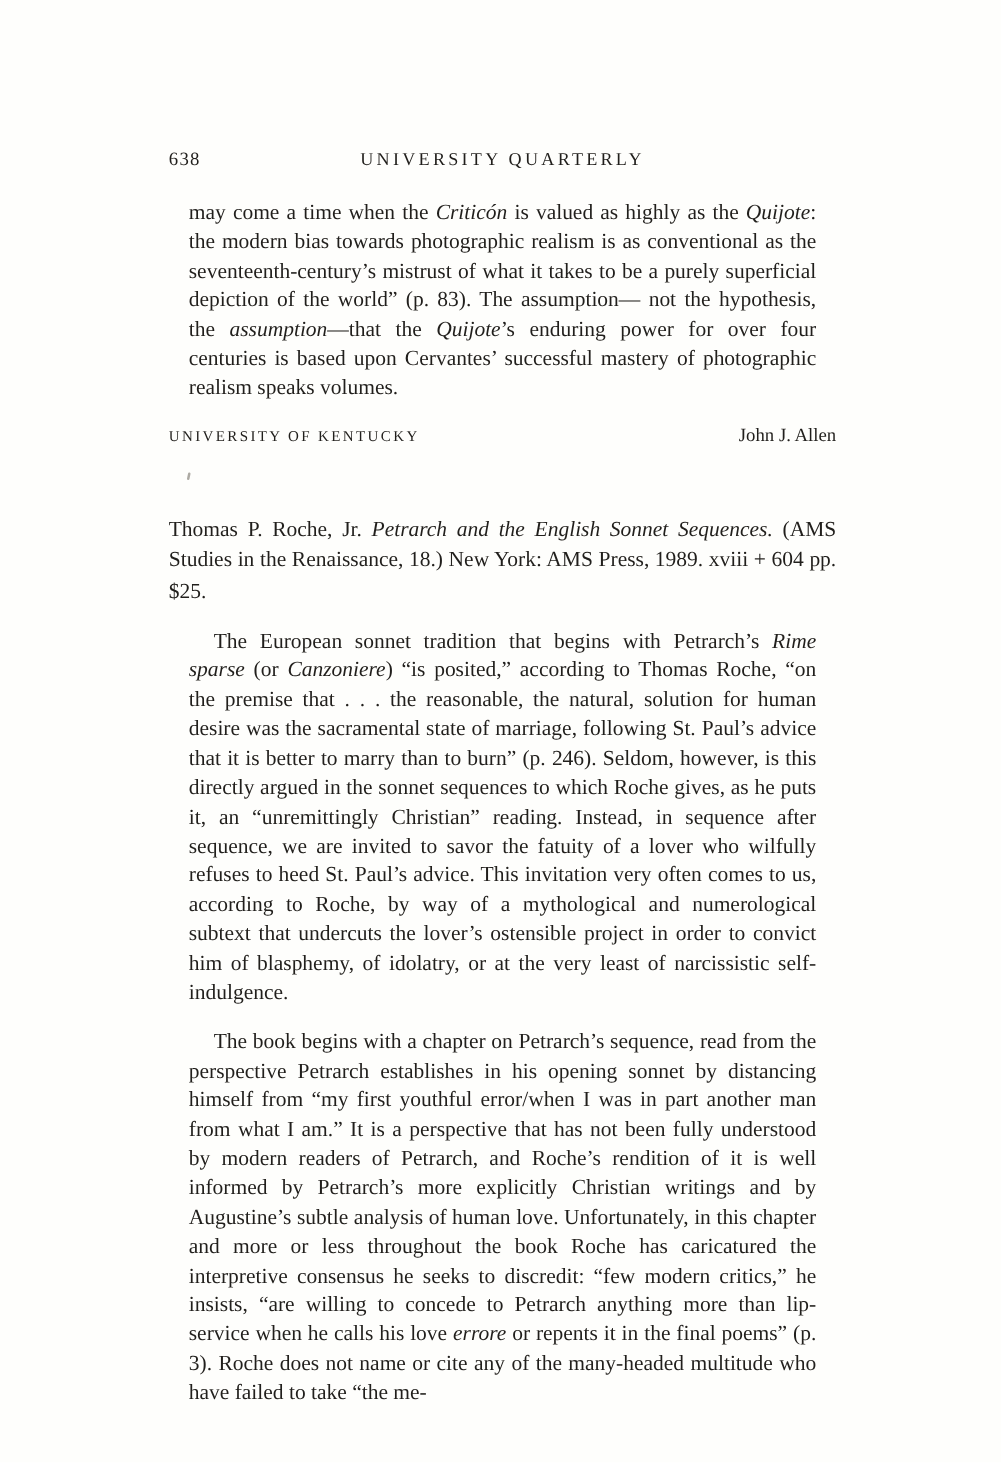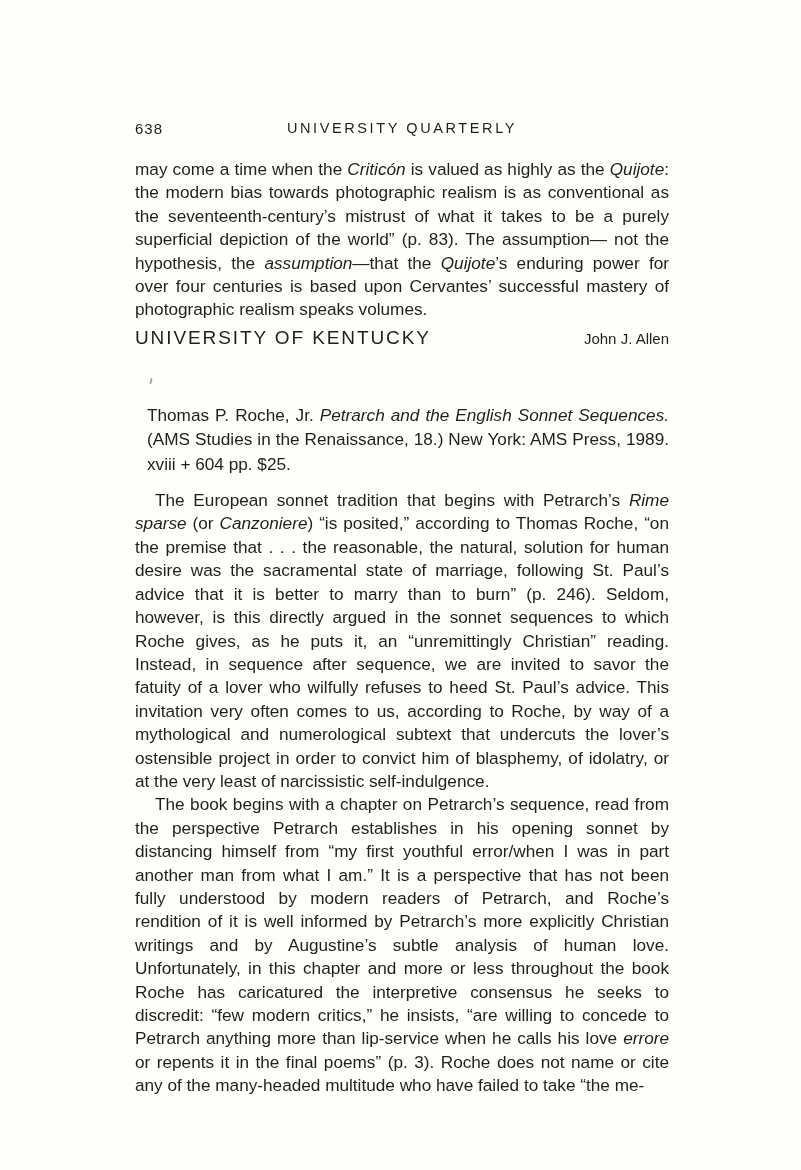--- a/index.html
+++ b/index.html
@@ -5,21 +5,21 @@
   html, body {
     margin: 0;
     padding: 0;
     background: #ffffff;
   }
   .page {
     position: relative;
     width: 801px;
     height: 1170px;
     background: #fefefc;
-    font-family: Liberation Sans, sans-serif;
+    font-family: Liberation Serif, serif;
     color: #211f1c;
     overflow: hidden;
   }
   .text-block {
     position: absolute;
     left: 135px;
     top: 118px;
     width: 534px;
   }
   .journal-header {
@@ -35,44 +35,44 @@
     letter-spacing: 1px;
   }
   .journal-title {
     display: block;
     text-align: center;
     font-size: 14.5px;
     letter-spacing: 2.6px;
     padding-top: 2px;
   }
   .para {
-    margin: 0;
+    margin: 16px;
     font-size: 17.2px;
     line-height: 23.4px;
     text-align: justify;
   }
   .indent {
     text-indent: 20px;
   }
   .signature-row {
     display: flex;
     justify-content: space-between;
     align-items: baseline;
     margin-top: 1px;
   }
   .affiliation {
-    font-size: 19px;
+    font-size: 12px;
     letter-spacing: 1.9px;
     padding-top: 4px;
   }
   .reviewer {
     font-size: 15px;
   }
   .review-heading {
-    margin: 54px 0 13px 12px;
+    margin: 54px 0 13px 0;
     font-size: 17.2px;
     line-height: 24.4px;
     text-align: justify;
   }
   .scan-speck {
     position: absolute;
     left: 150px;
     top: 378px;
     width: 2px;
     height: 6px;

